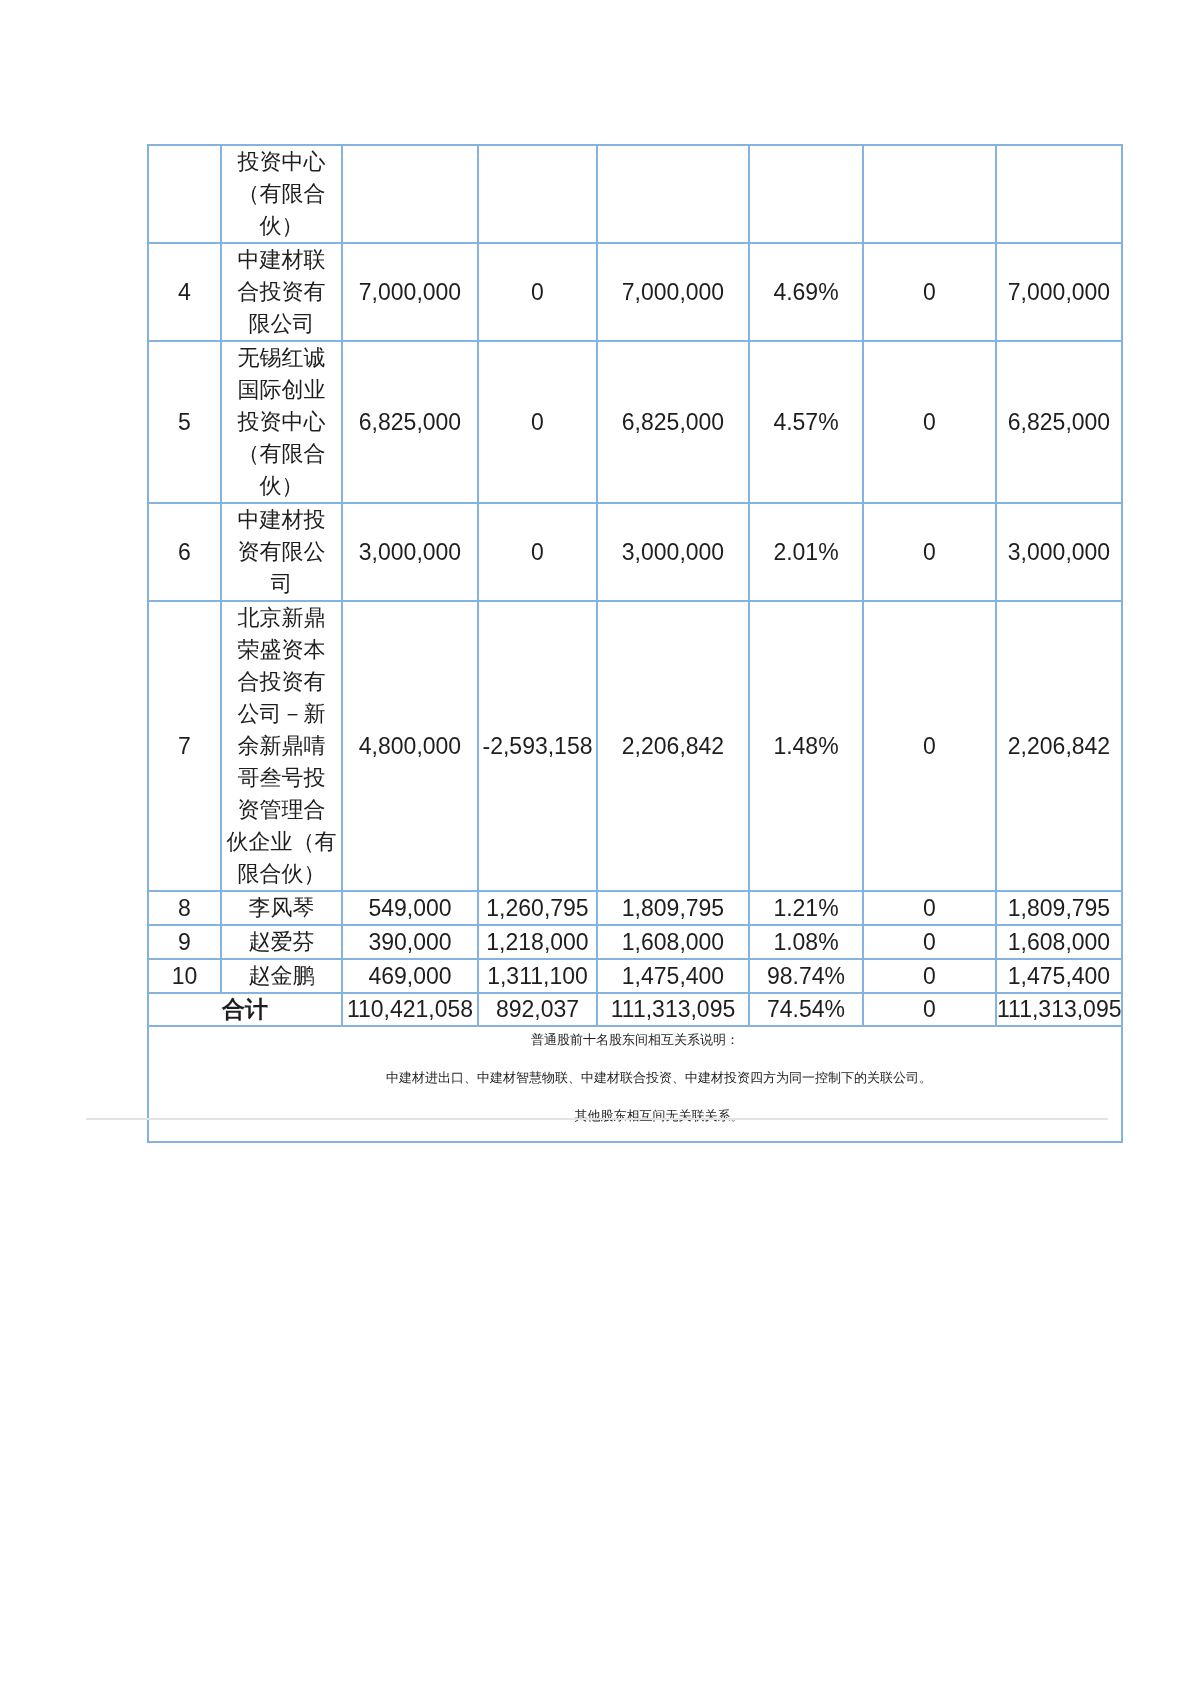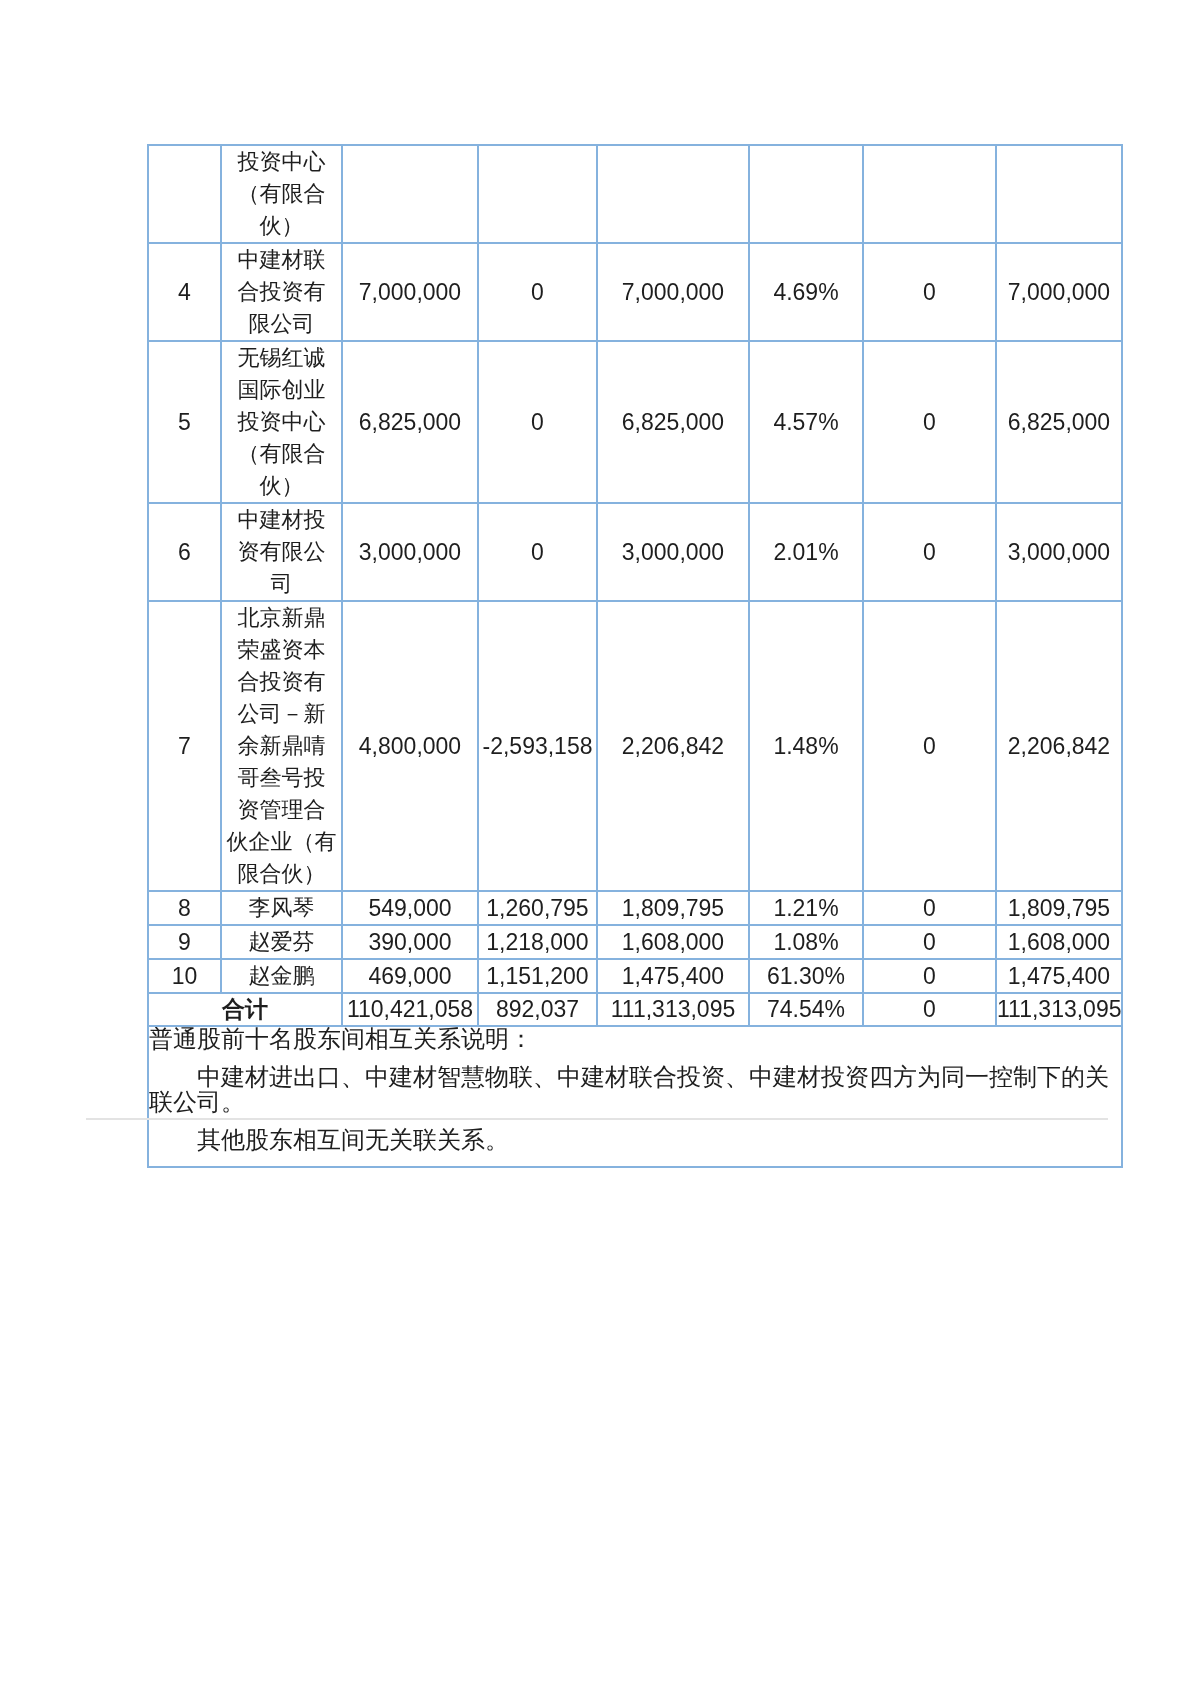--- a/index.html
+++ b/index.html
@@ -53,24 +53,24 @@
     font-size: 23px;
   }
   td.c-total-label {
     text-align: center;
     font-family: "Liberation Serif", serif;
     font-size: 23px;
     font-weight: bold;
   }
   td.c-notes {
     vertical-align: top;
-    text-align: left;
+    text-align: center;
     padding: 8px 10px 0 10px;
     font-family: "Liberation Serif", serif;
-    font-size: 24px;
+    font-size: 13px;
   }
   td.c-notes p {
     margin: 0 0 13px 0;
     line-height: 25px;
   }
   td.c-notes p.indented {
     text-indent: 48px;
   }
   .shadow-line {
     position: absolute;
@@ -191,23 +191,23 @@
       <td class="c-num">1,608,000</td>
       <td class="c-num">1.08%</td>
       <td class="c-num">0</td>
       <td class="c-num">1,608,000</td>
     </tr>
 
     <tr style="height:32px">
       <td class="c-rank">10</td>
       <td class="c-name">赵金鹏</td>
       <td class="c-num">469,000</td>
-      <td class="c-num">1,151,200</td>
+      <td class="c-num">1,311,100</td>
       <td class="c-num">1,475,400</td>
-      <td class="c-num">61.30%</td>
+      <td class="c-num">98.74%</td>
       <td class="c-num">0</td>
       <td class="c-num">1,475,400</td>
     </tr>
 
     <tr style="height:32px">
       <td class="c-total-label" colspan="2">合计</td>
       <td class="c-num">110,421,058</td>
       <td class="c-num">892,037</td>
       <td class="c-num">111,313,095</td>
       <td class="c-num">74.54%</td>

